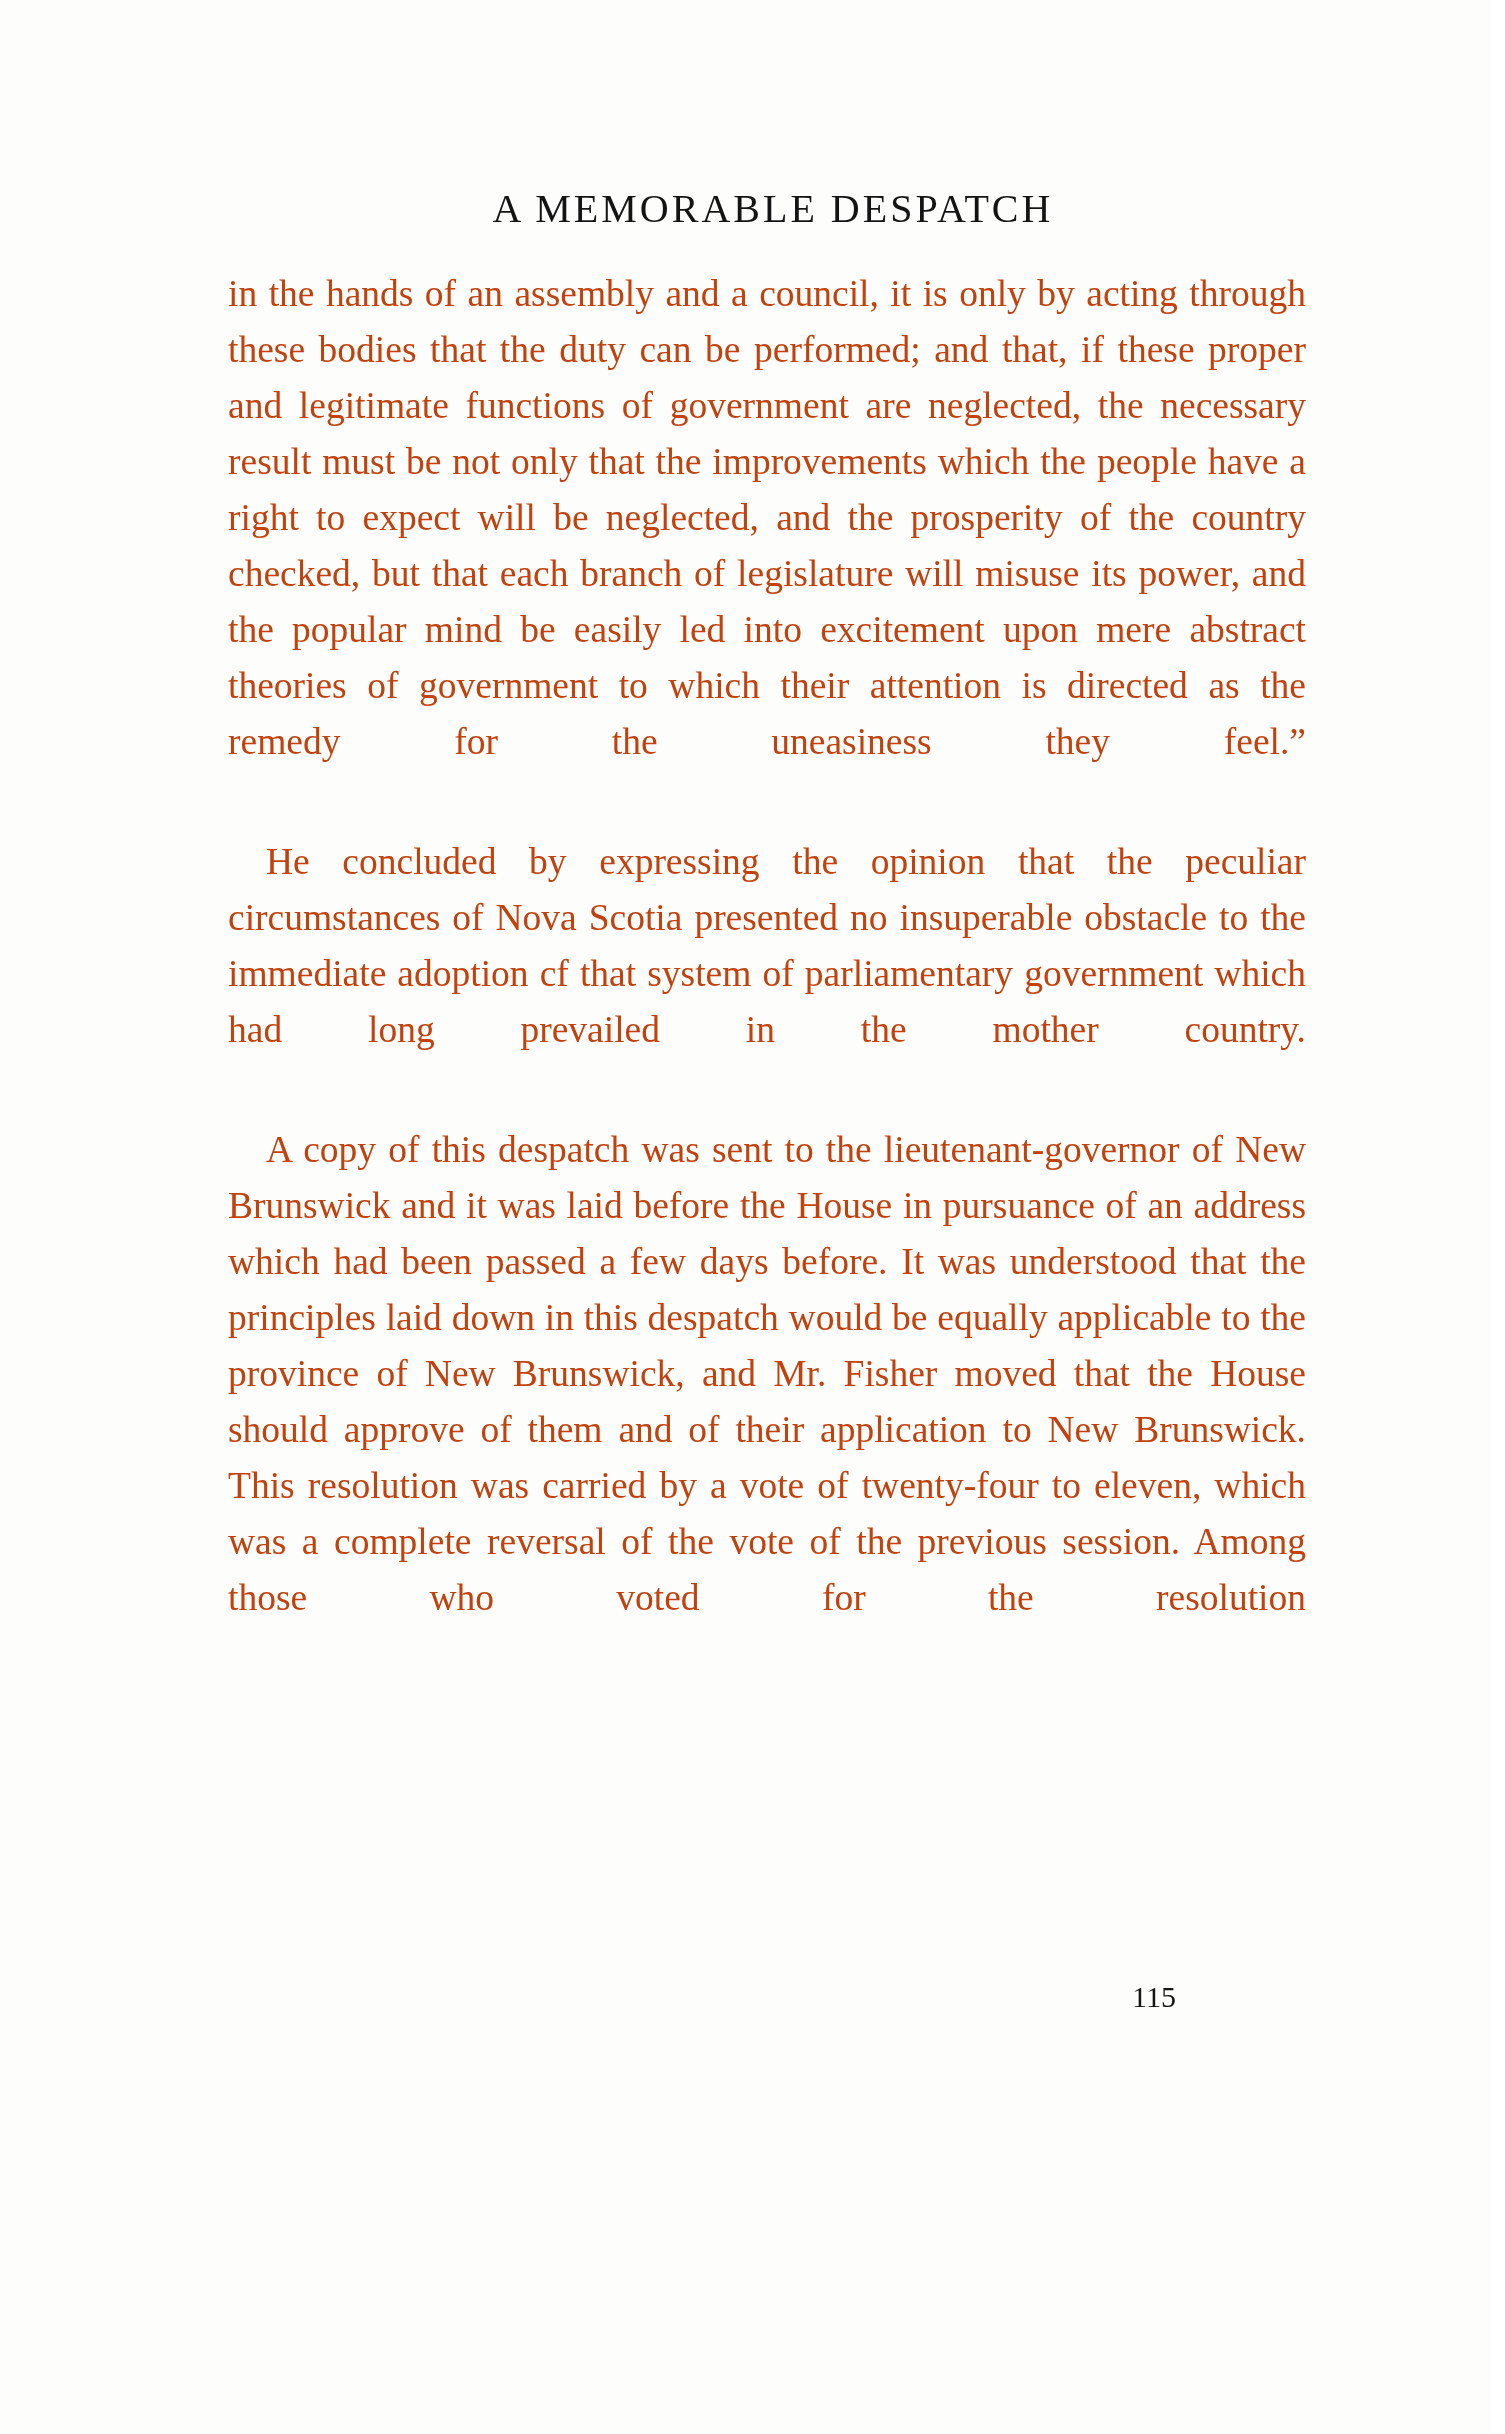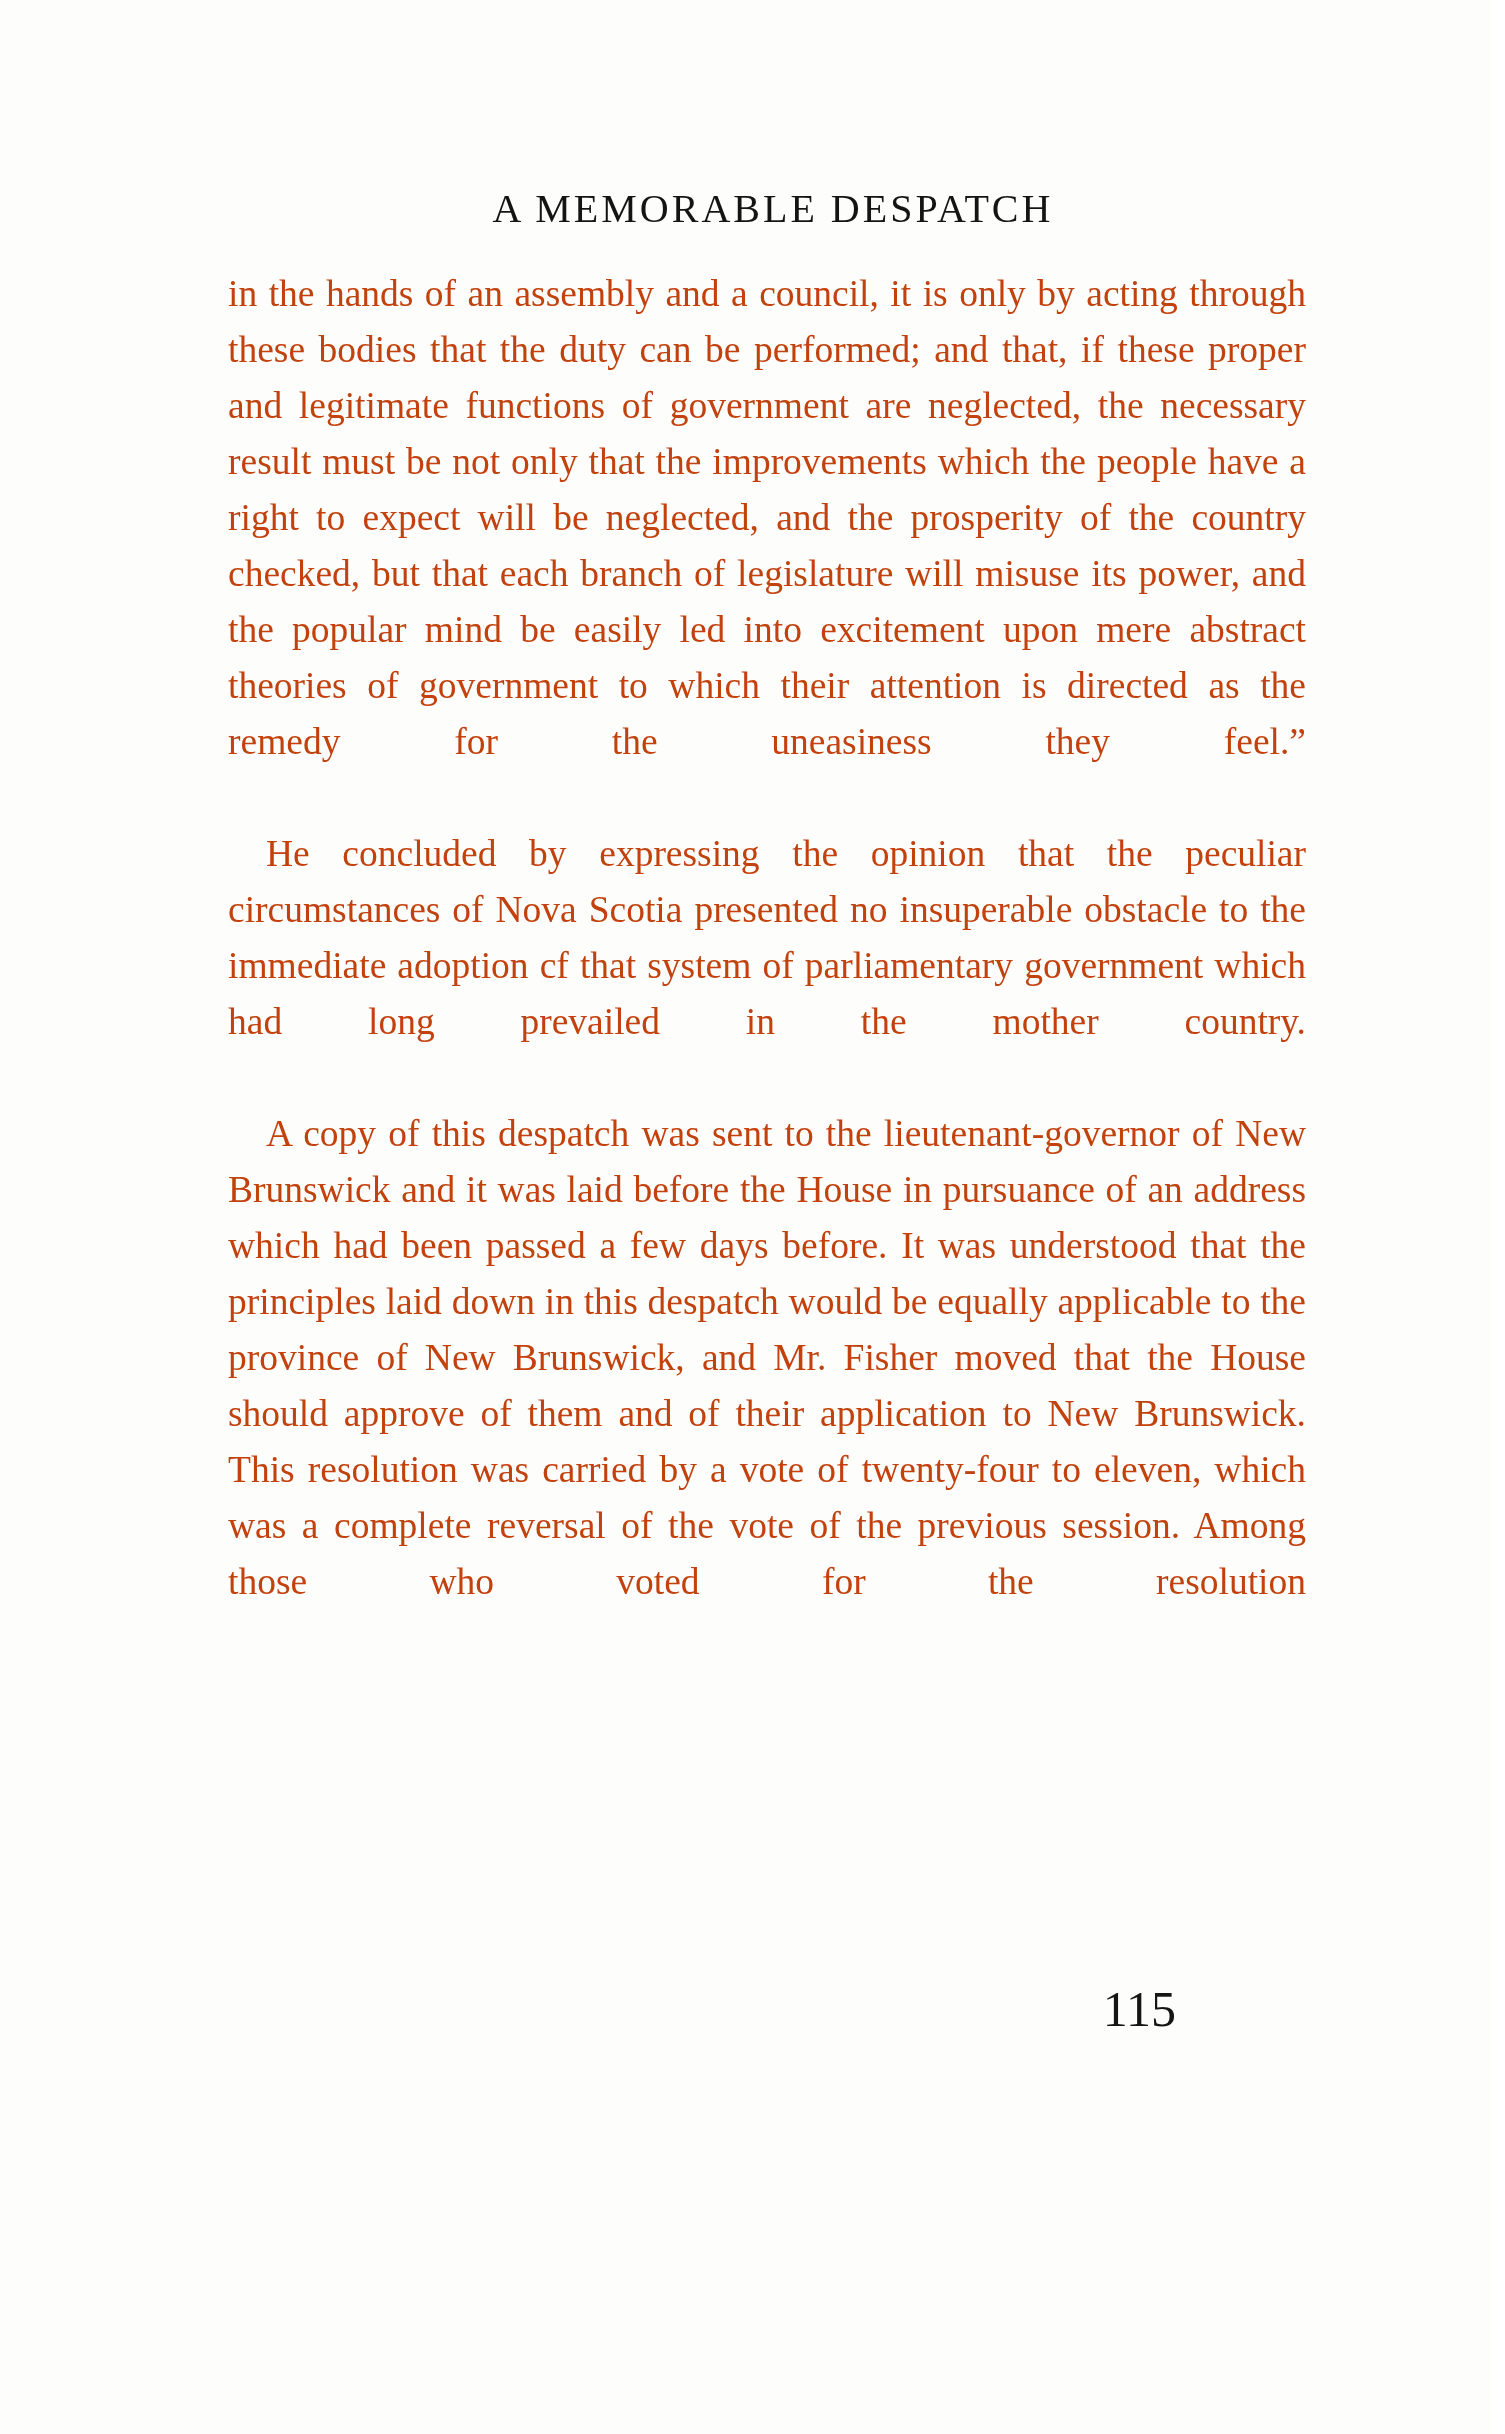--- a/index.html
+++ b/index.html
@@ -46,35 +46,35 @@
     text-justify: inter-word;
     margin: 0;
     color: #c2410c;
     -webkit-hyphens: none;
     hyphens: none;
   }
   .para.indent {
     text-indent: 38px;
   }
   .para + .para {
-    margin-top: 0px;
+    margin-top: 8px;
   }
   
   .para::after {
     content: "";
     display: inline-block;
     width: 100%;
   }
   .folio {
     position: absolute;
     left: 228px;
     top: 1980px;
     width: 1078px;
     text-align: right;
-    font-size: 50px;
+    font-size: 30px;
     color: #151515;
     padding-right: 130px;
     box-sizing: border-box;
   }
 </style>
 </head>
 <body>
 
 <div class="page">
 

